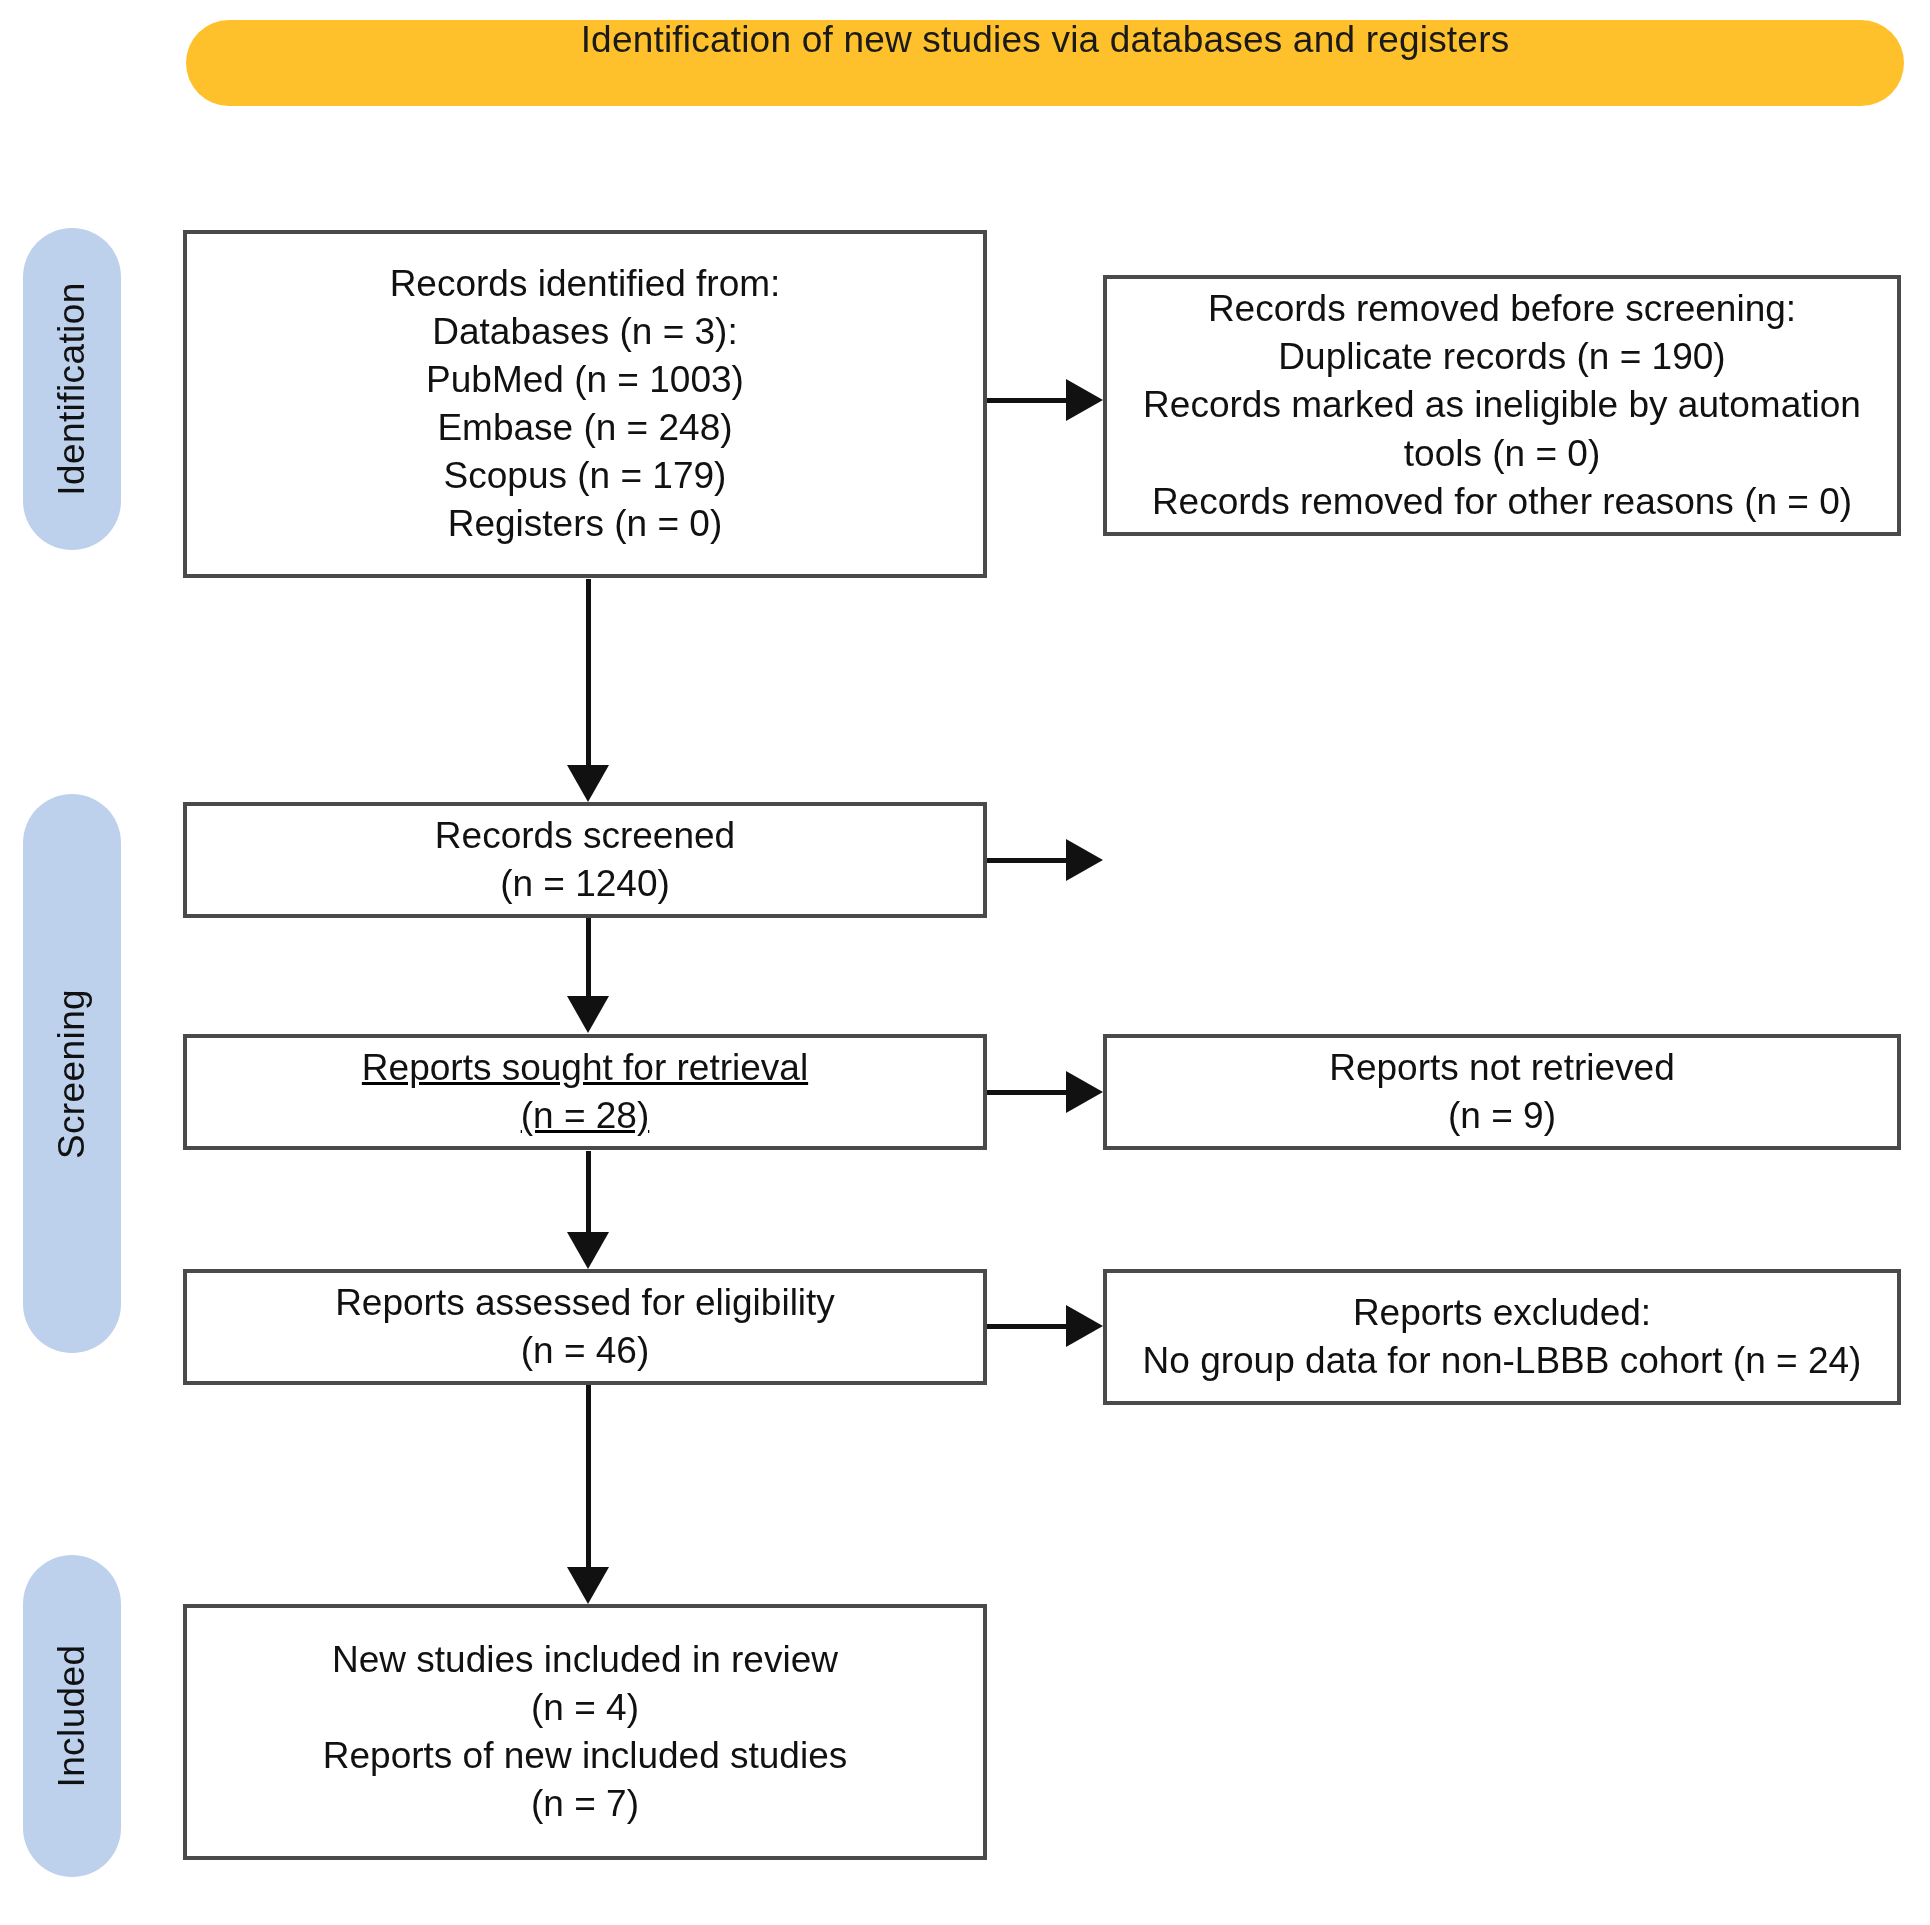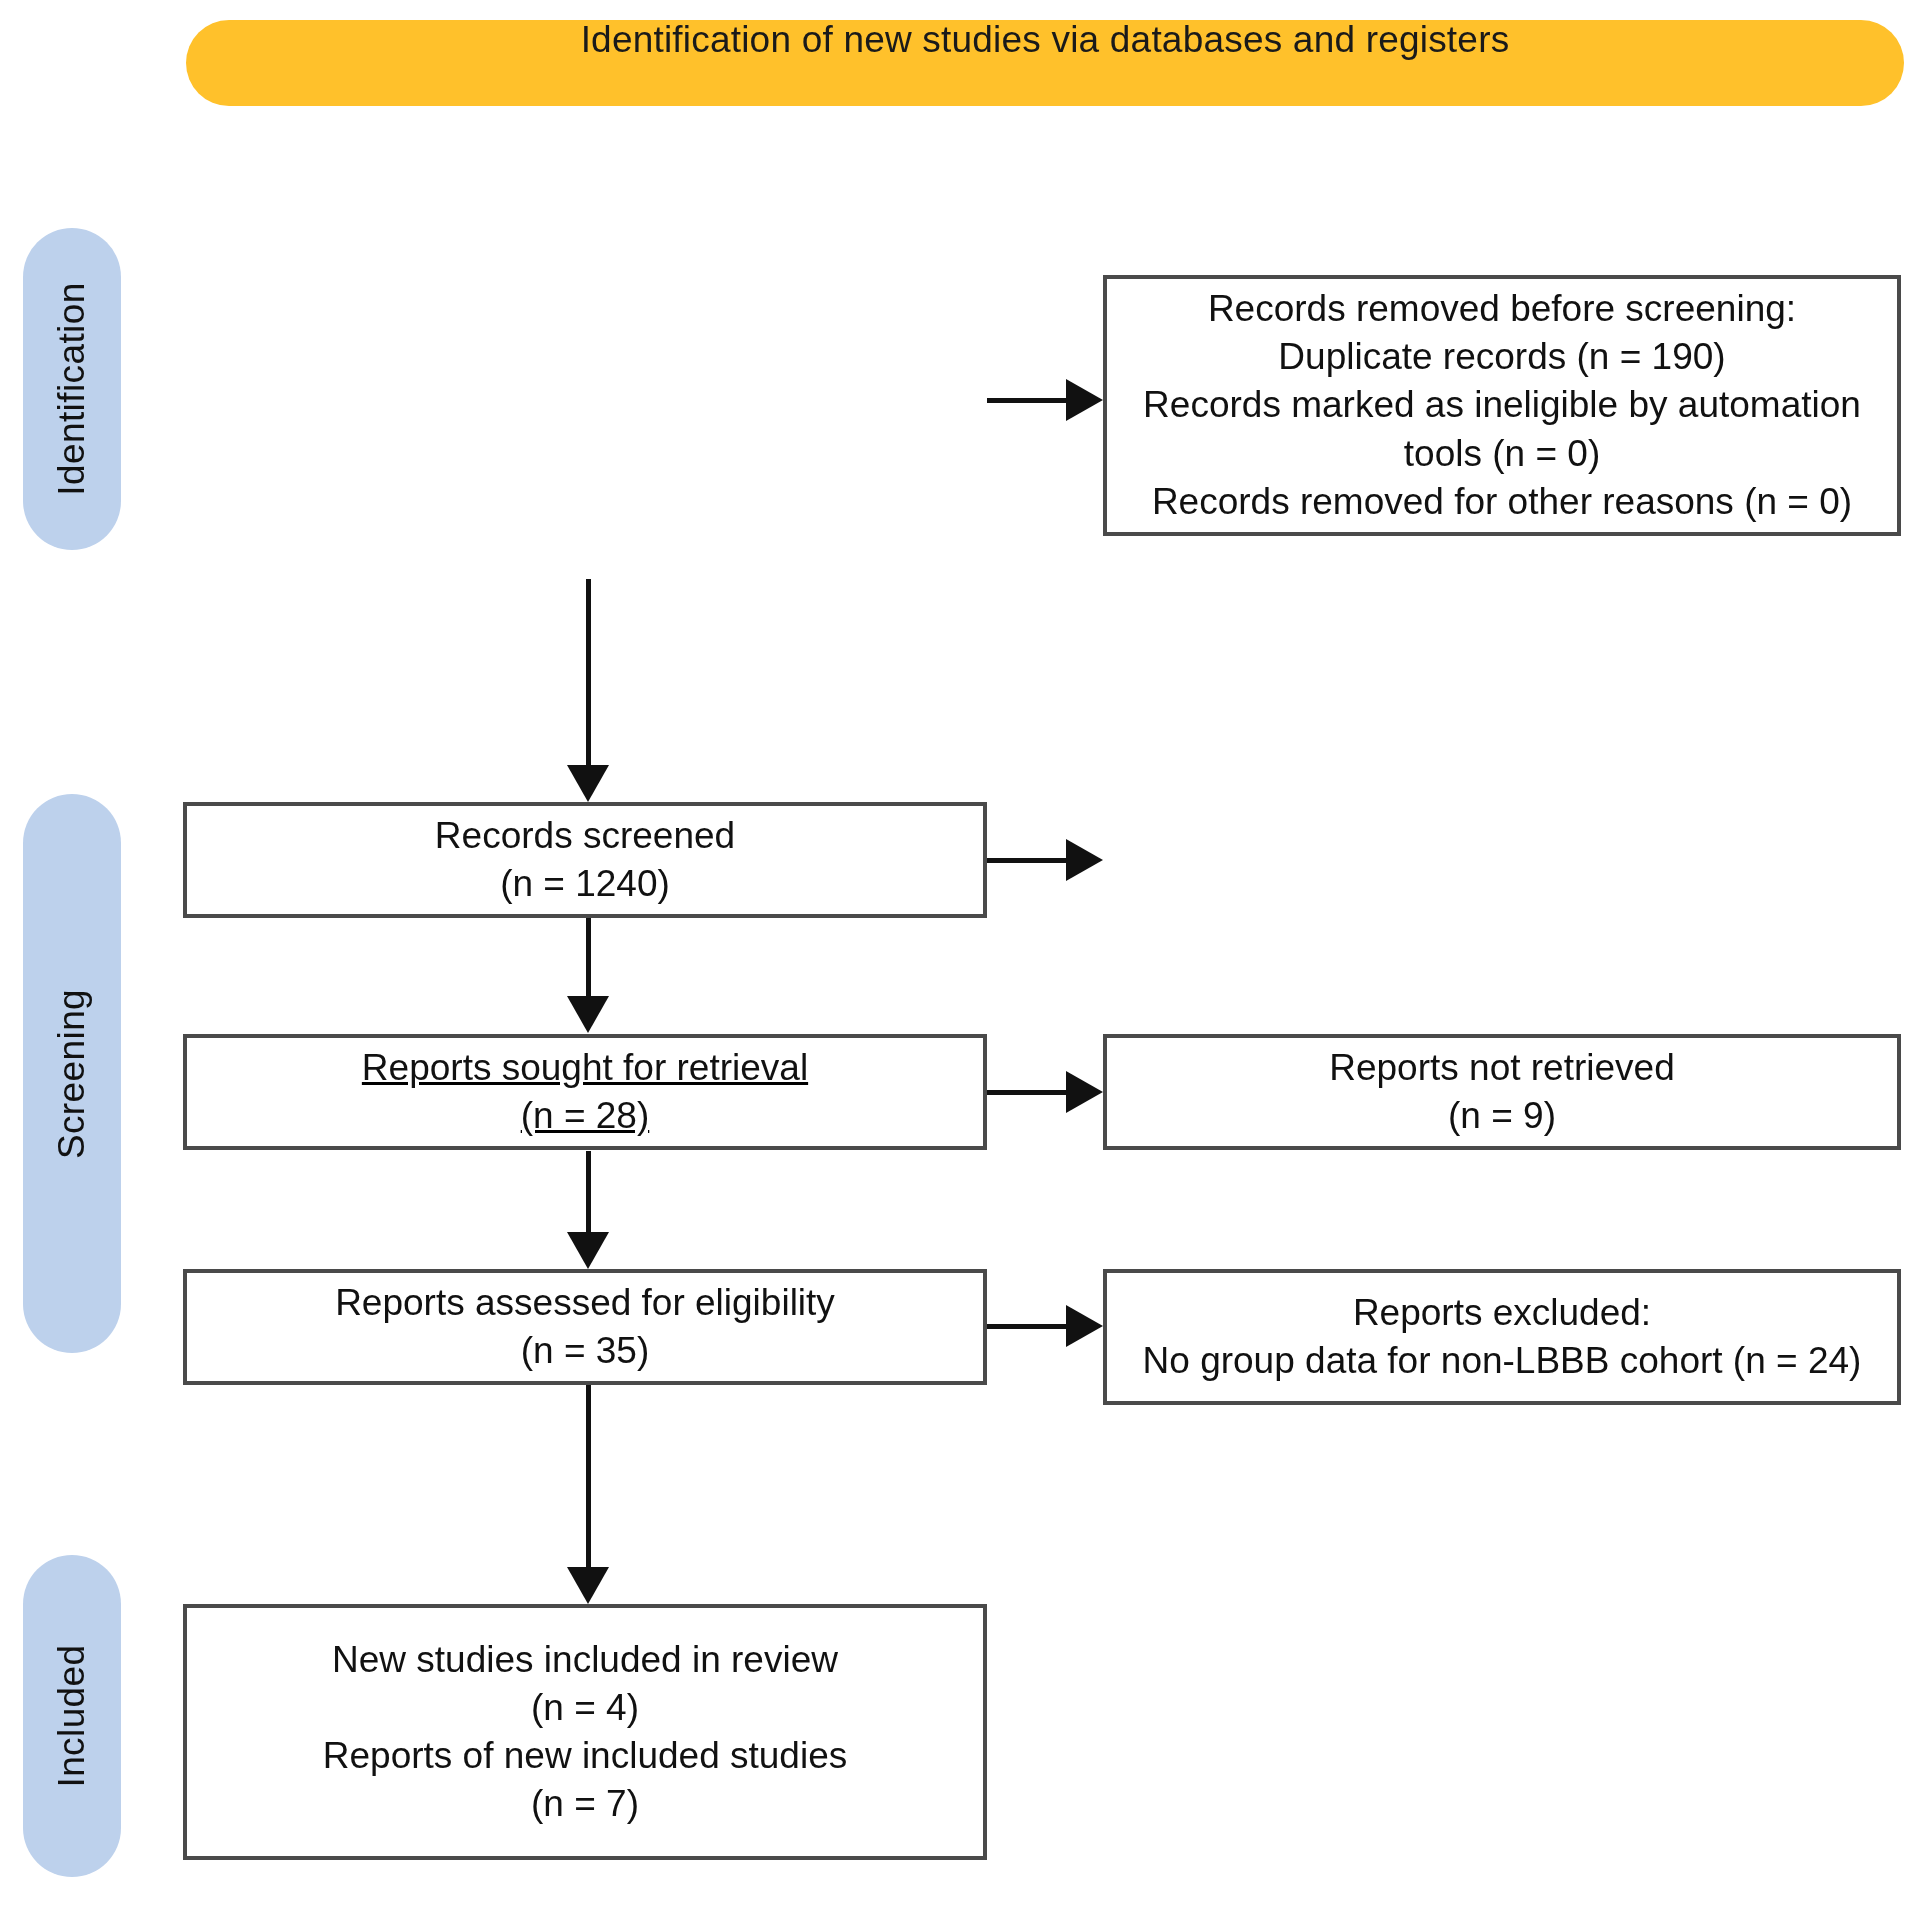--- a/index.html
+++ b/index.html
@@ -141,20 +141,28 @@
   <div class="stage-tab" id="stage-identification">
     <div class="stage-tab-label">Identification</div>
   </div>
   <div class="stage-tab" id="stage-screening">
     <div class="stage-tab-label">Screening</div>
   </div>
   <div class="stage-tab" id="stage-included">
     <div class="stage-tab-label">Included</div>
   </div>
 
+  <div class="flowbox" id="box-identified">
+    <div class="flowbox-text">Records identified from:
+Databases (n = 3):
+PubMed (n = 1003)
+Embase (n = 248)
+Scopus (n = 179)
+Registers (n = 0)</div>
+  </div>
   <div class="flowbox" id="box-removed">
     <div class="flowbox-text">Records removed before screening:
 Duplicate records (n = 190)
 Records marked as ineligible by automation tools (n = 0)
 Records removed for other reasons (n = 0)</div>
   </div>
 
   <div class="flowbox" id="box-screened">
     <div class="flowbox-text">Records screened
 (n = 1240)</div>
@@ -164,21 +172,21 @@
     <div class="flowbox-text">Reports sought for retrieval
 (n = 28)</div>
   </div>
   <div class="flowbox" id="box-notretrieved">
     <div class="flowbox-text">Reports not retrieved
 (n = 9)</div>
   </div>
 
   <div class="flowbox" id="box-assessed">
     <div class="flowbox-text">Reports assessed for eligibility
-(n = 35)</div>
+(n = 46)</div>
   </div>
   <div class="flowbox" id="box-repexcluded">
     <div class="flowbox-text">Reports excluded:
 No group data for non-LBBB cohort (n = 24)</div>
   </div>
 
   <div class="flowbox" id="box-included">
     <div class="flowbox-text">New studies included in review
 (n = 4)
 Reports of new included studies

